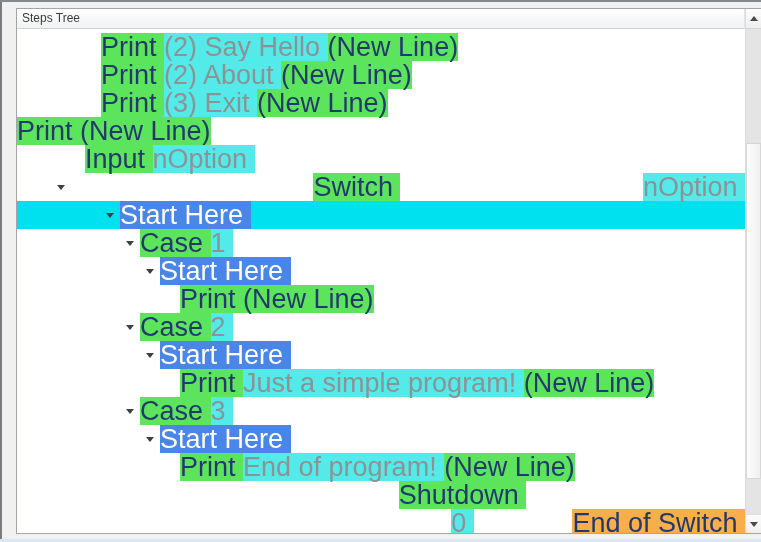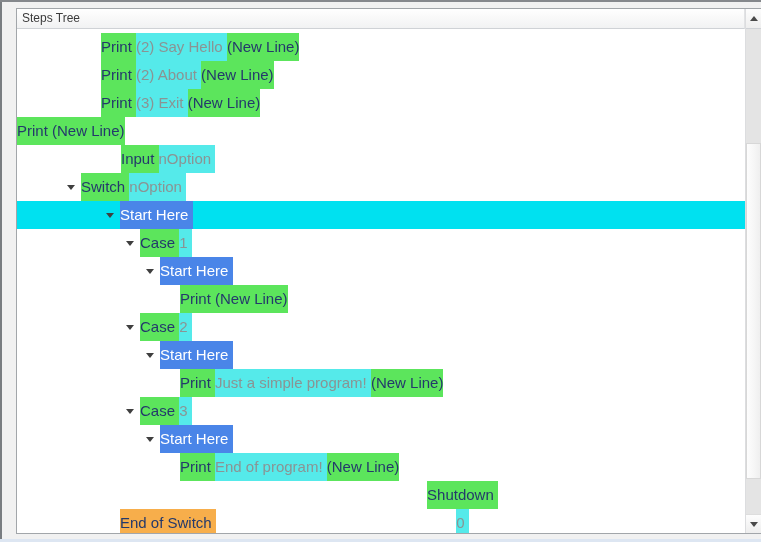--- a/index.html
+++ b/index.html
@@ -14,21 +14,21 @@
   
   .header{position:absolute;left:0;top:0;width:728px;height:20px;box-sizing:border-box;
     background:linear-gradient(#ffffff,#f9f9f9 45%,#f1f2f3);
     border-bottom:1px solid #cfd2d6;border-right:1px solid #e2e3e5;}
   .header-label{font-size:12px;color:#3c3c3c;line-height:19px;padding-left:5px;display:block;}
 
   
   .content{position:absolute;left:0;top:20px;width:728px;height:504px;
     overflow:hidden;background:#ffffff;padding-top:4px;box-sizing:border-box;}
   .row{height:28px;display:flex;align-items:center;white-space:pre;
-    font-size:15px;box-sizing:border-box;}
+    font-size:27px;box-sizing:border-box;}
   .row.selected{background:var(--selection_cyan,#00e1f0);}
   .seg{display:inline-block;height:28px;line-height:28px;}
   .seg-kw{background:var(--step_green,#5ce55c);color:var(--keyword_navy,#24396b);}
   .seg-param{background:var(--param_cyan,#55eaea);color:var(--param_gray,#8a9494);}
   .seg-block{background:var(--block_blue,#4a85e8);color:#ffffff;}
   .seg-end{background:var(--end_orange,#f7ae4b);color:var(--keyword_navy,#24396b);}
   .expander{width:14px;height:28px;display:inline-flex;align-items:center;flex:0 0 14px;}
   .expander i{display:block;width:0;height:0;border-left:4px solid transparent;
     border-right:4px solid transparent;border-top:5px solid #3f3f3f;margin-top:1px;}
 
@@ -58,34 +58,34 @@
 
   <div class="header">
     <span class="header-label">Steps Tree</span>
   </div>
 
   <div class="content">
       <div class="row" style="padding-left: 84px;"><span class="seg seg-kw">Print </span><span class="seg seg-param">(2) Say Hello </span><span class="seg seg-kw">(New Line)</span></div>
       <div class="row" style="padding-left: 84px;"><span class="seg seg-kw">Print </span><span class="seg seg-param">(2) About </span><span class="seg seg-kw">(New Line)</span></div>
       <div class="row" style="padding-left: 84px;"><span class="seg seg-kw">Print </span><span class="seg seg-param">(3) Exit </span><span class="seg seg-kw">(New Line)</span></div>
       <div class="row" style=""><span class="seg seg-kw">Print (New Line)</span></div>
-      <div class="row" style="padding-left: 104px;"><span class="seg seg-kw">Input </span><span class="seg seg-param">nOption </span></div>
-      <div class="row" style="padding-left: 50px;"><span class="expander"><i></i></span><span class="seg seg-kw">Switch </span><span class="seg seg-param">nOption </span></div>
+      <div class="row" style="padding-left: 68px;"><span class="seg seg-kw">Input </span><span class="seg seg-param">nOption </span></div>
+      <div class="row" style="padding-left: 40px; justify-content: space-between;"><span class="expander"><i></i></span><span class="seg seg-kw">Switch </span><span class="seg seg-param">nOption </span></div>
       <div class="row selected" style="padding-left: 89px;"><span class="expander"><i></i></span><span class="seg seg-block">Start Here </span></div>
       <div class="row" style="padding-left: 109px;"><span class="expander"><i></i></span><span class="seg seg-kw">Case </span><span class="seg seg-param">1 </span></div>
       <div class="row" style="padding-left: 129px;"><span class="expander"><i></i></span><span class="seg seg-block">Start Here </span></div>
       <div class="row" style="padding-left: 163px;"><span class="seg seg-kw">Print </span><span class="seg seg-kw">(New Line)</span></div>
       <div class="row" style="padding-left: 109px;"><span class="expander"><i></i></span><span class="seg seg-kw">Case </span><span class="seg seg-param">2 </span></div>
       <div class="row" style="padding-left: 129px;"><span class="expander"><i></i></span><span class="seg seg-block">Start Here </span></div>
       <div class="row" style="padding-left: 163px;"><span class="seg seg-kw">Print </span><span class="seg seg-param">Just a simple program! </span><span class="seg seg-kw">(New Line)</span></div>
       <div class="row" style="padding-left: 109px;"><span class="expander"><i></i></span><span class="seg seg-kw">Case </span><span class="seg seg-param">3 </span></div>
       <div class="row" style="padding-left: 129px;"><span class="expander"><i></i></span><span class="seg seg-block">Start Here </span></div>
       <div class="row" style="padding-left: 163px;"><span class="seg seg-kw">Print </span><span class="seg seg-param">End of program! </span><span class="seg seg-kw">(New Line)</span></div>
       <div class="row" style="padding-left: 163px; flex-direction: column;"><span class="seg seg-kw">Shutdown </span><span class="seg seg-param">0 </span></div>
-      <div class="row" style="padding-left: 103px;"><span class="seg seg-end">End of Switch </span></div>
+      <div class="row" style="padding-left: 103px; justify-content: flex-end;"><span class="seg seg-end">End of Switch </span></div>
     </div>
 
   <div class="scrollbar">
     <div class="sb-btn sb-up">
       <span class="tri-up"></span>
     </div>
     <div class="sb-track">
       <div class="sb-thumb"></div>
     </div>
     <div class="sb-btn sb-down">

